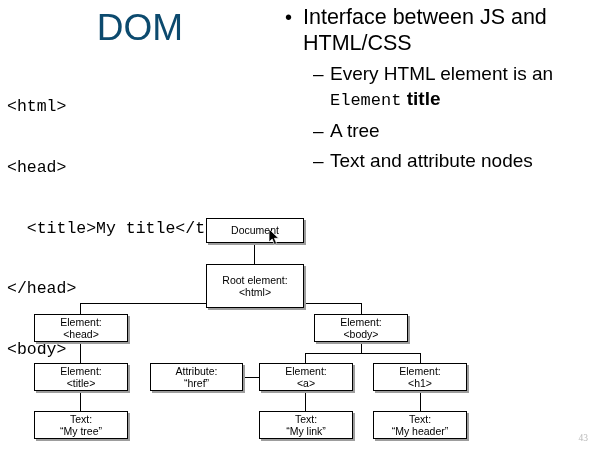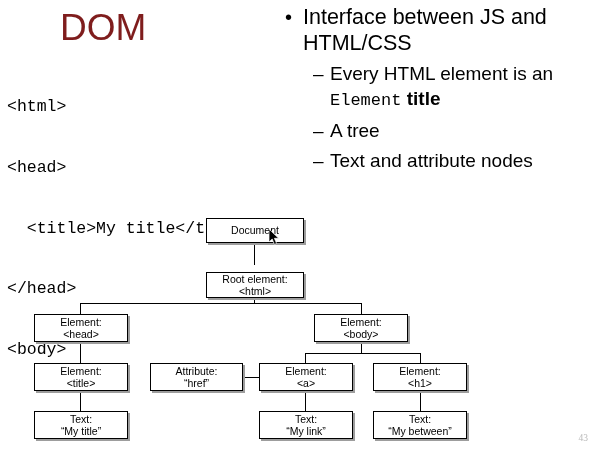--- a/index.html
+++ b/index.html
@@ -15,26 +15,26 @@
     font-family: "Liberation Sans", sans-serif;
     color: #000000;
   }
 
   
   #slide-title {
     position: absolute;
     left: 60px;
     top: 6px;
     width: 160px;
-    text-align: left;
+    text-align: center;
     font-size: 37px;
     line-height: 44px;
     font-weight: 400;
     letter-spacing: 0px;
-    color: #7f1d1d;
+    color: #0c4a6e;
     white-space: nowrap;
   }
 
   
   #code-block {
     position: absolute;
     left: 7px;
     top: 57px;
     font-family: "Liberation Mono", "DejaVu Sans Mono", monospace;
     font-size: 16.5px;
@@ -206,21 +206,21 @@
 
   <div class="edge edge-h" style="left:243px; top:377px; width:17px;"></div>
 
   <div class="edge edge-v" style="left:305px; top:391px; height:21px;"></div>
   <div class="edge edge-v" style="left:420px; top:391px; height:21px;"></div>
 
   <div class="node" style="left:206px; top:218px; width:98px; height:25px;">
     <span class="ln">Document</span>
   </div>
 
-  <div class="node" style="left:206px; top:264px; width:98px; height:26px;margin-top:8px;">
+  <div class="node" style="left:206px; top:264px; width:98px; height:44px;">
     <span class="ln">Root element:</span>
     <span class="ln">&lt;html&gt;</span>
   </div>
 
   <div class="node" style="left:34px; top:314px; width:94px; height:28px;">
     <span class="ln">Element:</span>
     <span class="ln">&lt;head&gt;</span>
   </div>
 
   <div class="node" style="left:314px; top:314px; width:94px; height:28px;">
@@ -243,31 +243,31 @@
     <span class="ln">&lt;a&gt;</span>
   </div>
 
   <div class="node" style="left:373px; top:363px; width:94px; height:28px;">
     <span class="ln">Element:</span>
     <span class="ln">&lt;h1&gt;</span>
   </div>
 
   <div class="node" style="left:34px; top:411px; width:94px; height:28px;">
     <span class="ln">Text:</span>
-    <span class="ln">“My title”</span>
+    <span class="ln">“My tree”</span>
   </div>
 
   <div class="node" style="left:259px; top:411px; width:94px; height:28px;">
     <span class="ln">Text:</span>
     <span class="ln">“My link”</span>
   </div>
 
   <div class="node" style="left:373px; top:411px; width:94px; height:28px;">
     <span class="ln">Text:</span>
-    <span class="ln">“My between”</span>
+    <span class="ln">“My header”</span>
   </div>
 
   <svg id="cursor" style="left:269px; top:229px;" viewBox="0 0 12 17">
     <polygon points="0,0 0,13 3.2,10 5.4,15.4 7.6,14.4 5.4,9.3 9.6,9.3" fill="#000000" stroke="#ffffff" stroke-width="0.7"></polygon>
   </svg>
 
 </div>
 
 <div id="slide-number">43</div>
 

